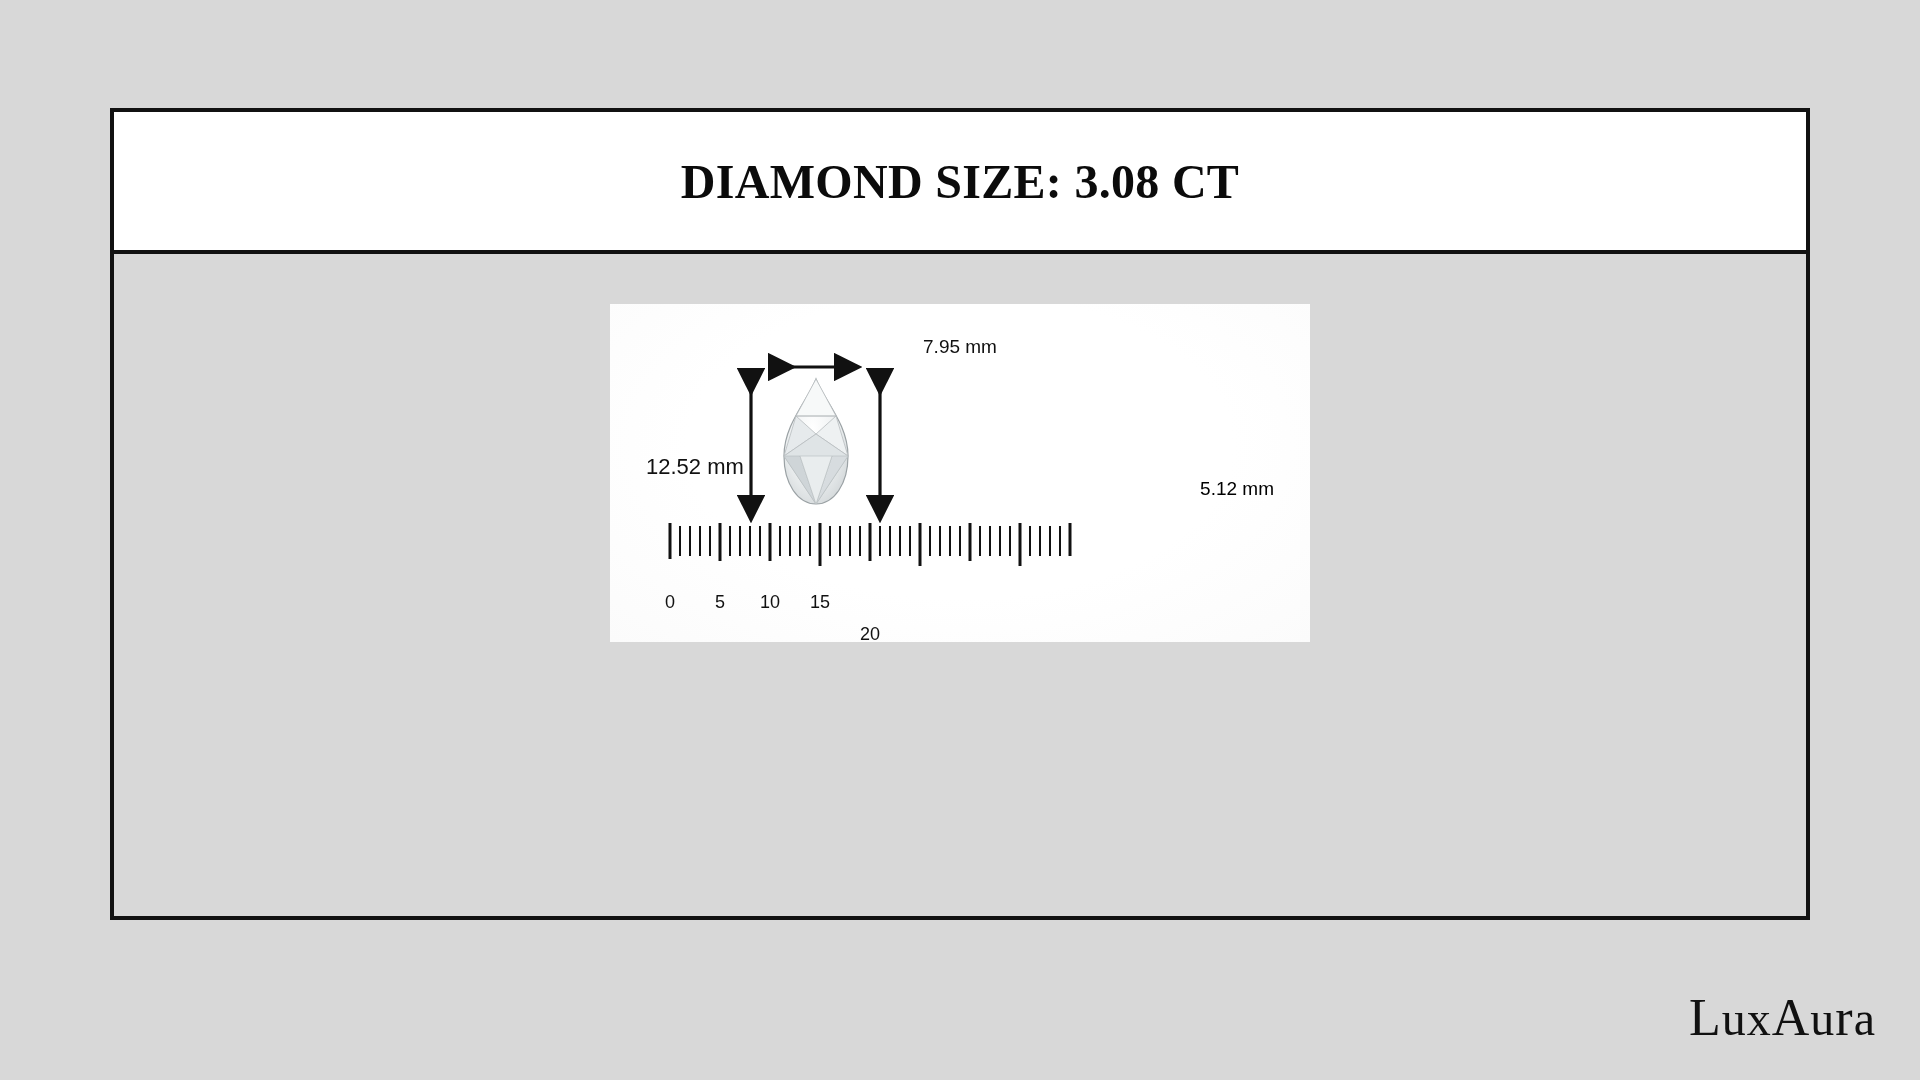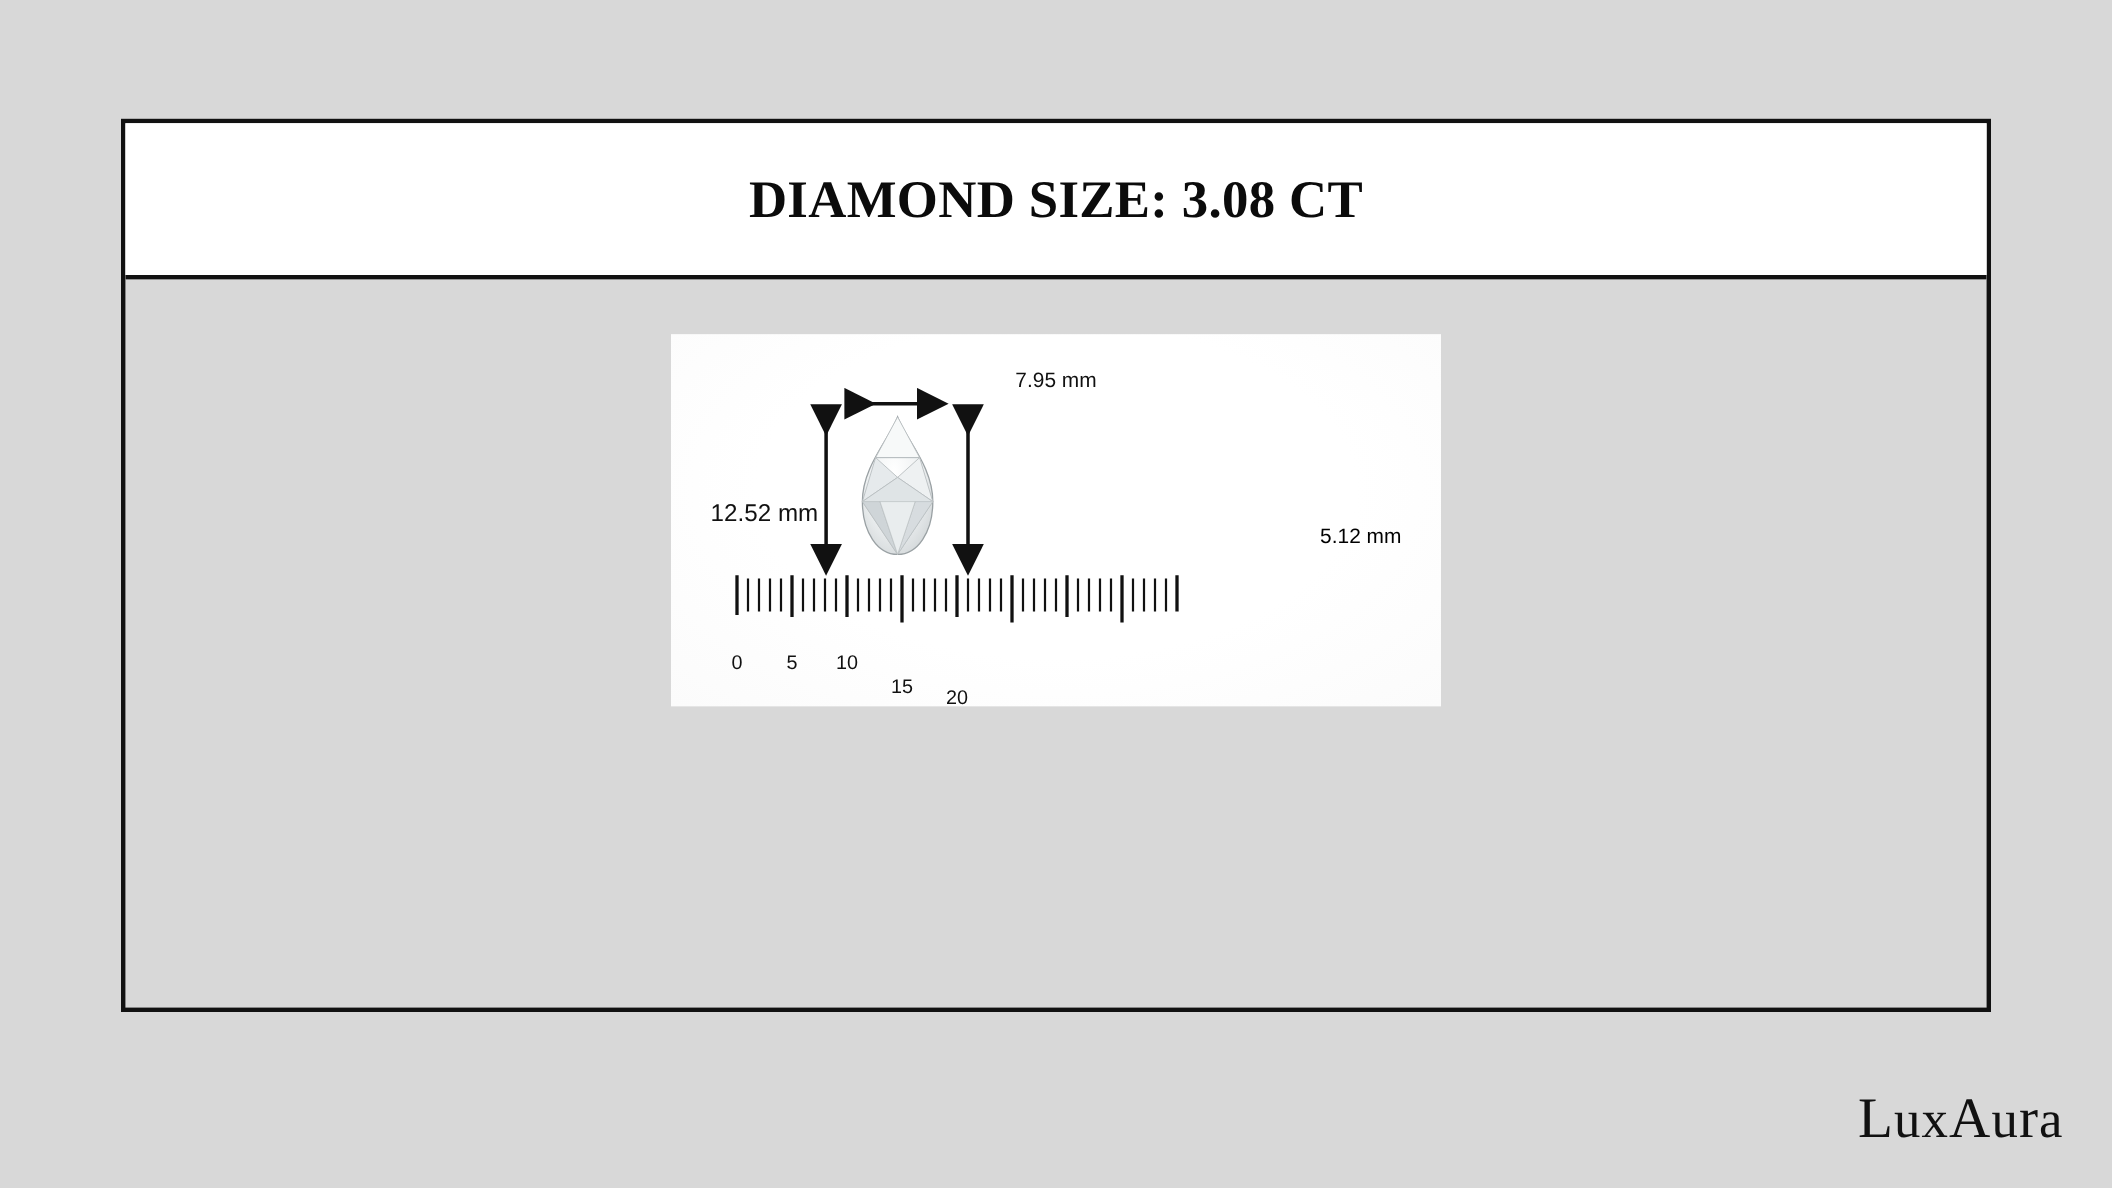--- a/index.html
+++ b/index.html
@@ -231,21 +231,21 @@
         </svg>
 
         <div class="label-top">7.95 mm</div>
         <div class="label-left">12.52 mm</div>
         <div class="label-right">5.12 mm</div>
 
         <div class="ruler-numbers">
           <span style="left:0px;">0</span>
           <span style="left:50px;">5</span>
           <span style="left:100px;">10</span>
-          <span style="left:150px;margin-top:22px;">15</span>
+          <span style="left:150px;">15</span>
           <span style="left:200px;margin-top:32px;">20</span>
         </div>
       </div>
     </div>
   </div>
 </div>
 
 <div class="logo">
   <span>L</span><span class="sm">ux</span><span>A</span><span class="sm">u</span><span>r</span><span class="sm">a</span>
 </div>

